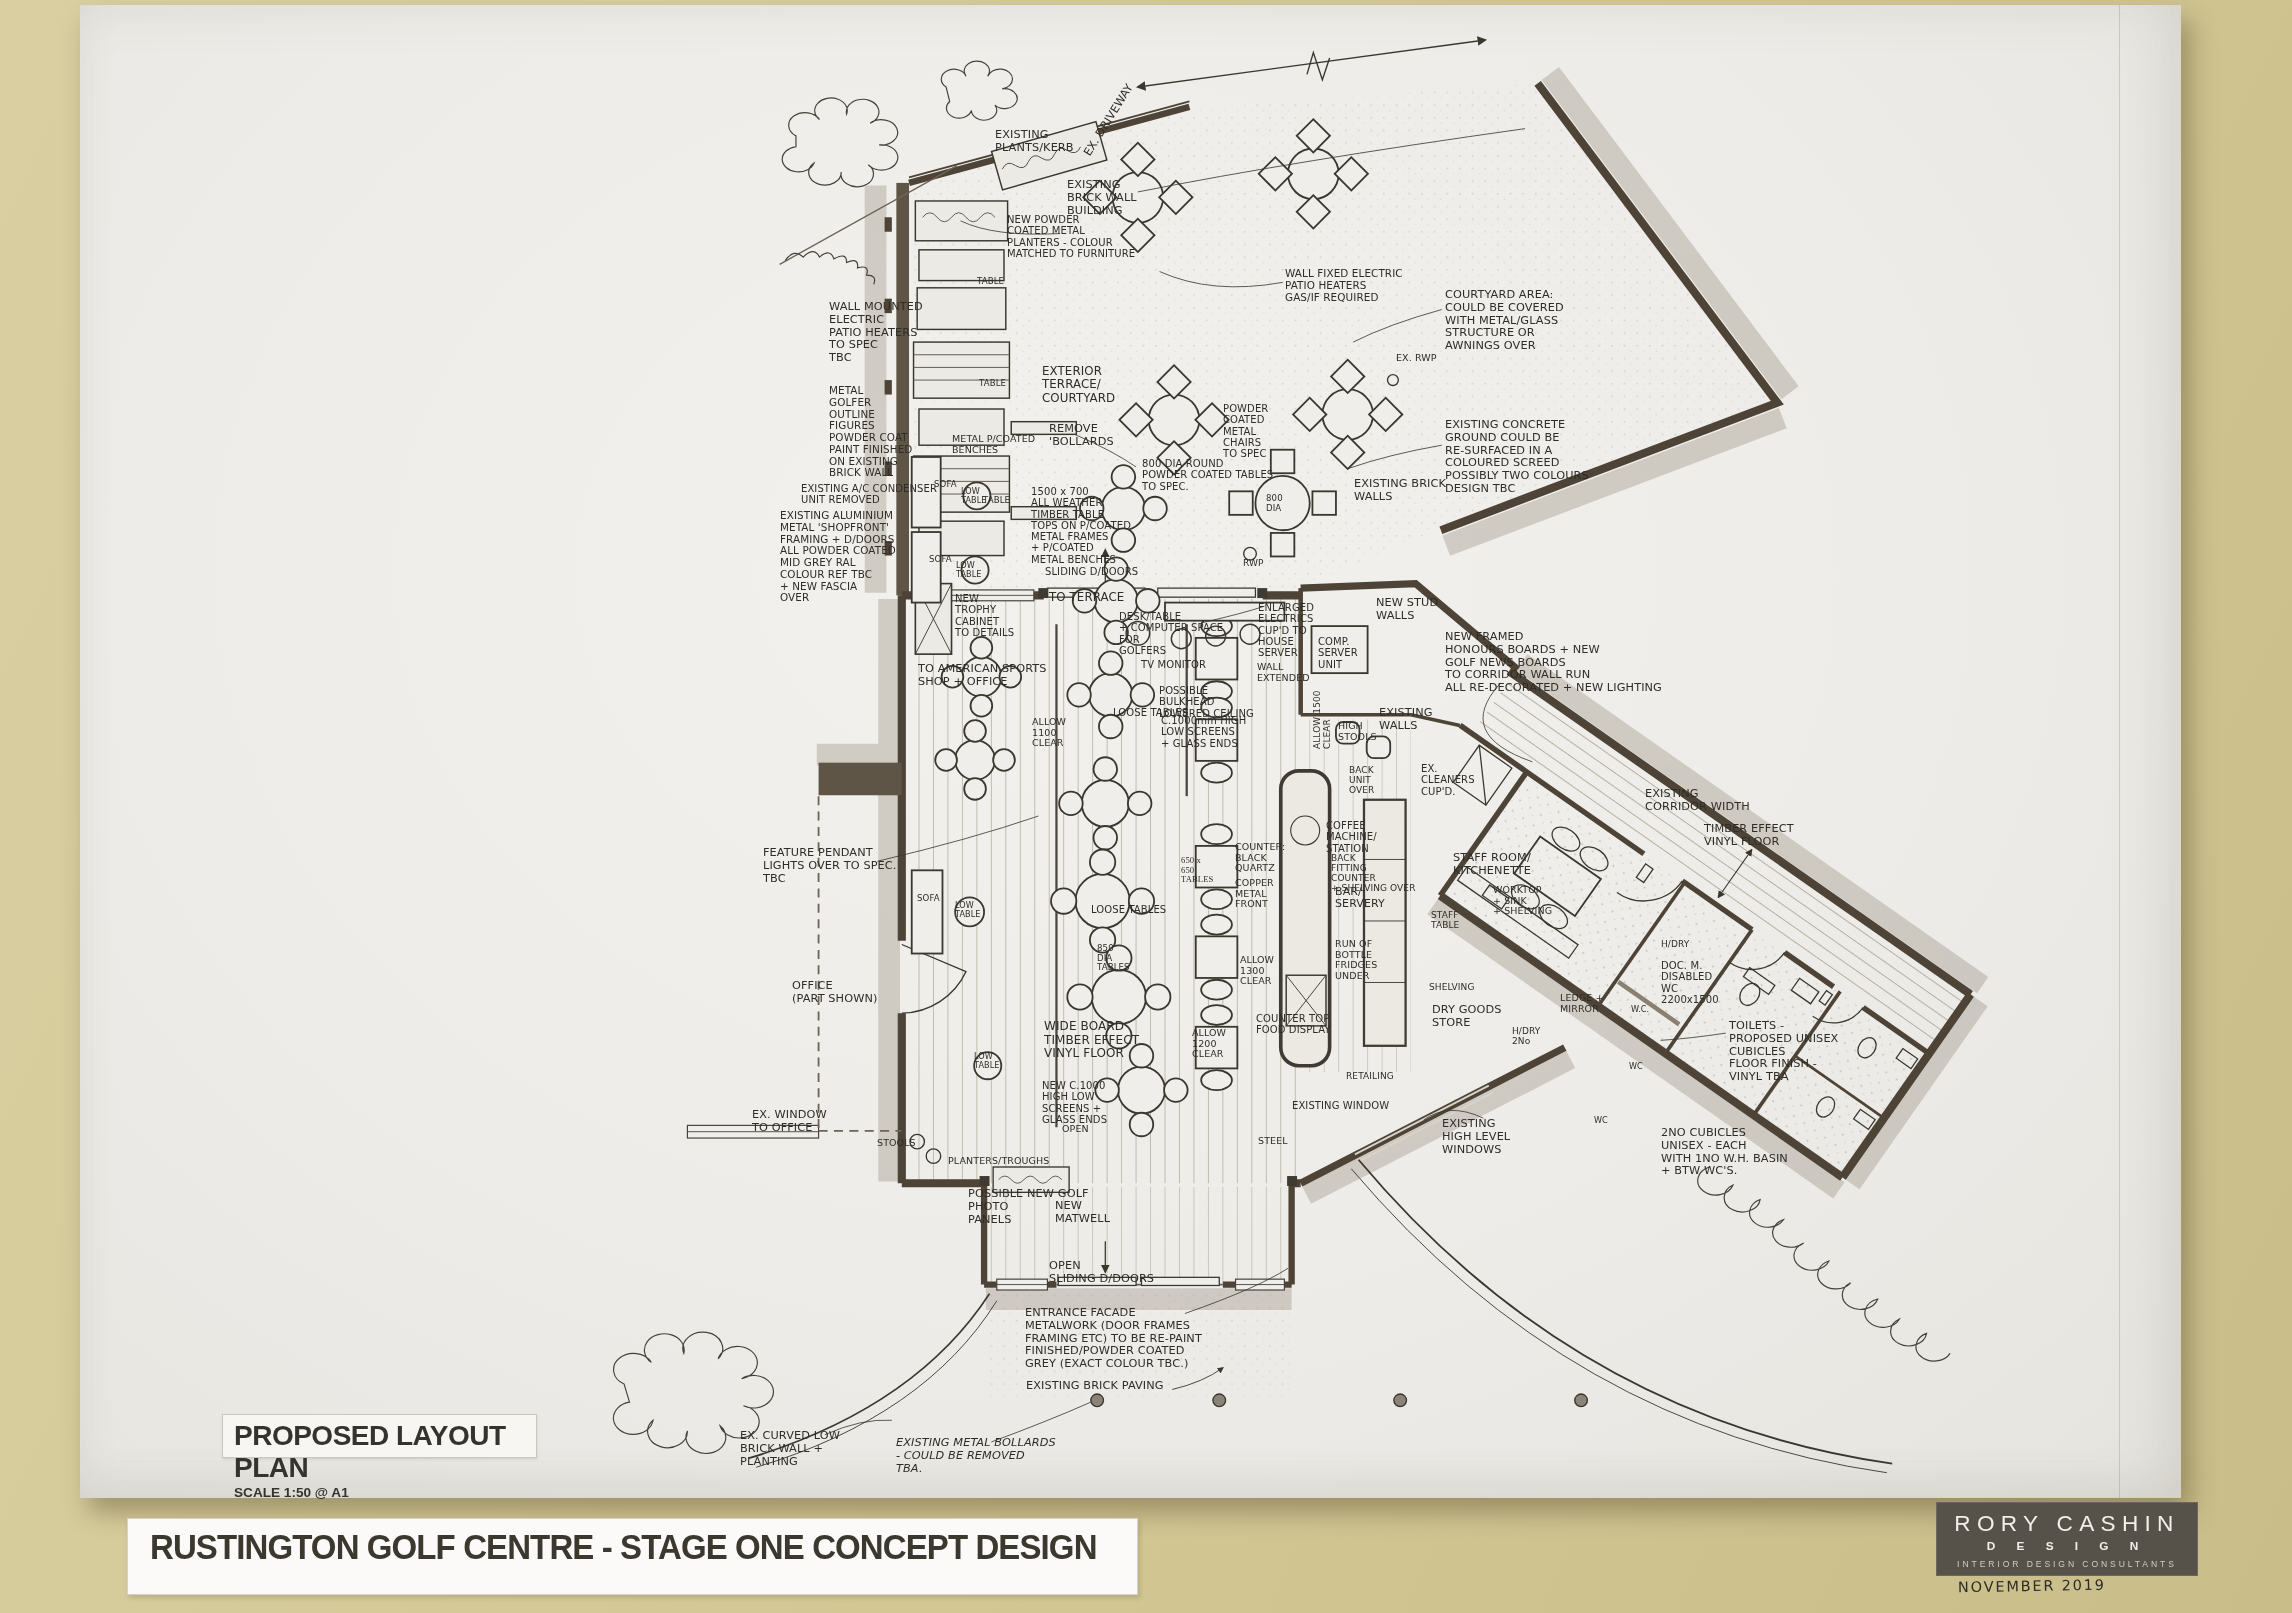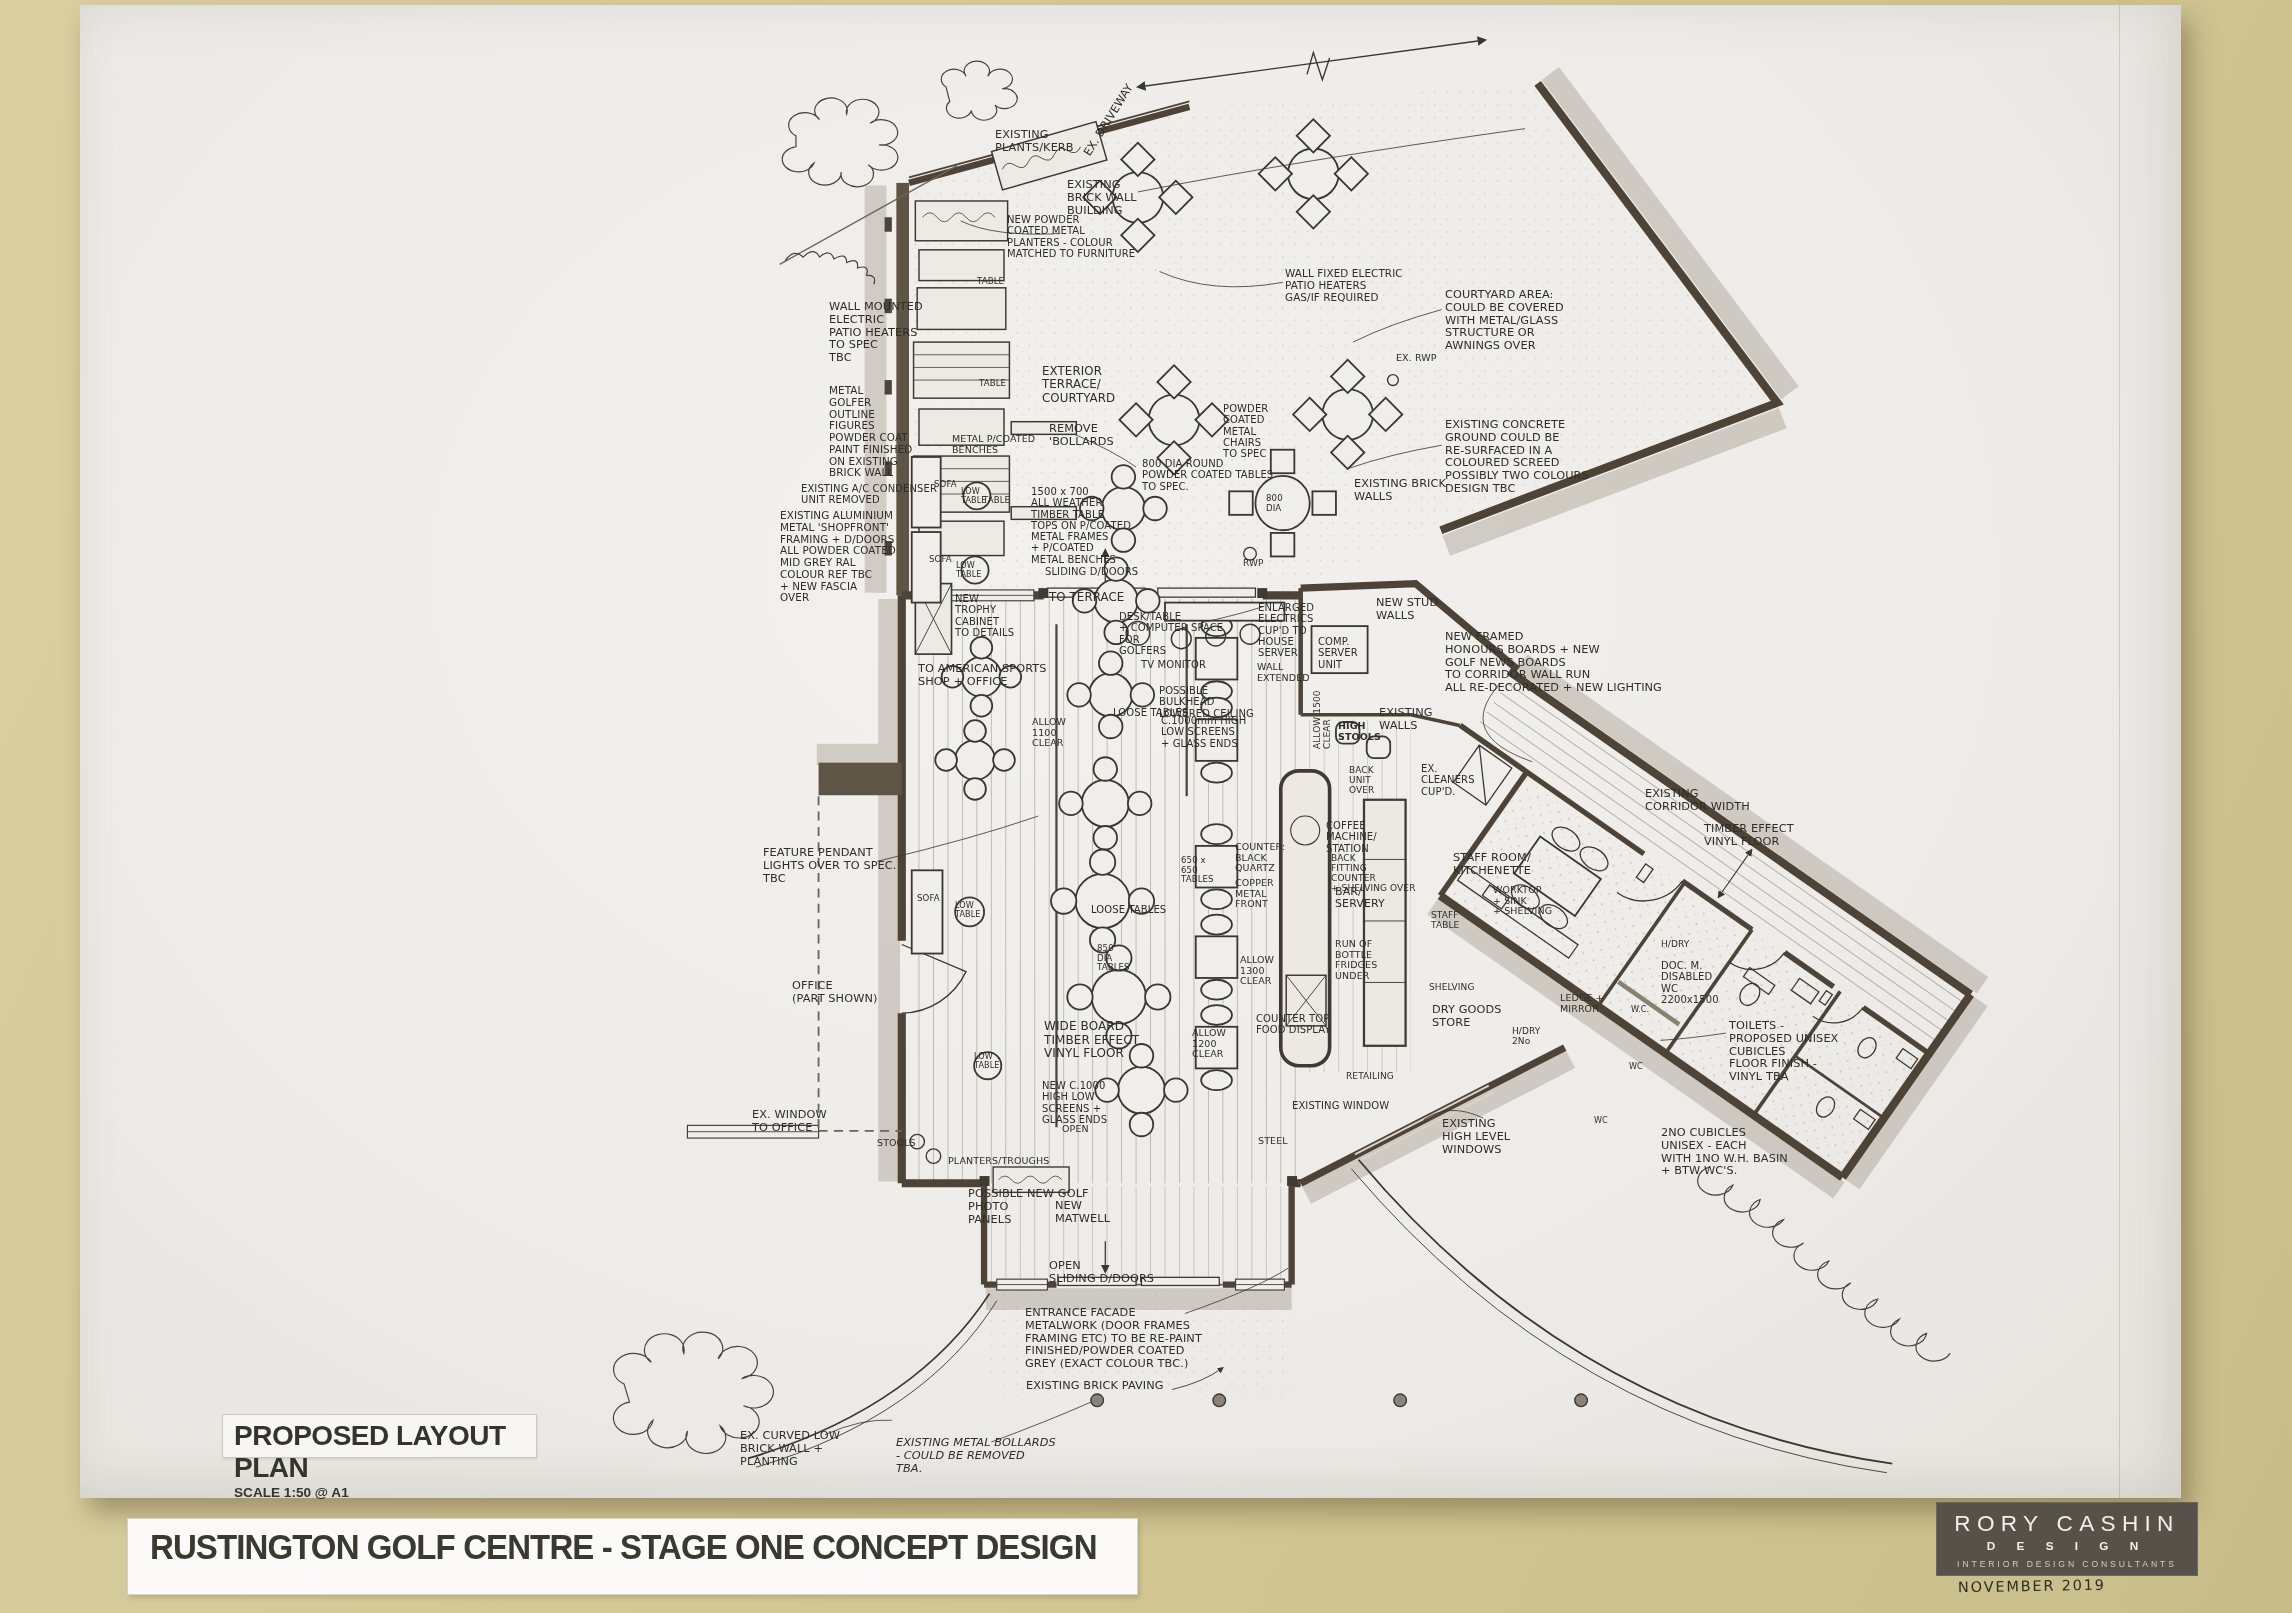--- a/index.html
+++ b/index.html
@@ -525,21 +525,21 @@
     <div class="ann" style="left: 1161px; top: 715px; font-size: 10px;">C.1000mm HIGH
 LOW SCREENS
 + GLASS ENDS</div>
     <div class="ann" style="left: 1445px; top: 631px; font-size: 11.3px;">NEW FRAMED
 HONOURS BOARDS + NEW
 GOLF NEWS BOARDS
 TO CORRIDOR WALL RUN
 ALL RE-DECORATED + NEW LIGHTING</div>
     <div class="ann" style="left: 1312px; top: 749px; font-size: 9px; transform: rotate(-90deg);">ALLOW 1500
 CLEAR</div>
-    <div class="ann" style="left: 1338px; top: 721px; font-size: 9.5px; font-weight: bold;">HIGH
+    <div class="ann" style="left: 1338px; top: 721px; font-size: 9.5px;">HIGH
 STOOLS</div>
     <div class="ann" style="left: 1379px; top: 707px; font-size: 11.3px;">EXISTING
 WALLS</div>
     <div class="ann" style="left: 1421px; top: 763px; font-size: 10px;">EX.
 CLEANERS
 CUP'D.</div>
     <div class="ann" style="left: 1349px; top: 765px; font-size: 9px;">BACK
 UNIT
 OVER</div>
     <div class="ann" style="left: 1326px; top: 820px; font-size: 10px;">COFFEE
@@ -563,21 +563,21 @@
 TABLE</div>
     <div class="ann" style="left: 974px; top: 1052px; font-size: 8.1px;">LOW
 TABLE</div>
     <div class="ann" style="left: 1113px; top: 707px; font-size: 10px;">LOOSE TABLES</div>
     <div class="ann" style="left: 1091px; top: 904px; font-size: 10px;">LOOSE TABLES</div>
     <div class="ann" style="left: 1097px; top: 944px; font-size: 8.6px;">850
 DIA
 TABLES</div>
     <div class="ann" style="left: 792px; top: 980px; font-size: 11.3px;">OFFICE
 (PART SHOWN)</div>
-    <div class="ann" style="left: 1181px; top: 856px; font-size: 8.6px;">650 x
+    <div class="ann" style="left: 1181px; top: 856px; font-size: 8.6px; font-family: Liberation Serif, serif;">650 x
 650
 TABLES</div>
     <div class="ann" style="left: 1235px; top: 842px; font-size: 9.5px;">COUNTER:
 BLACK
 QUARTZ</div>
     <div class="ann" style="left: 1235px; top: 878px; font-size: 9.5px;">COPPER
 METAL
 FRONT</div>
     <div class="ann" style="left: 1331px; top: 853px; font-size: 9px;">BACK
 FITTING

